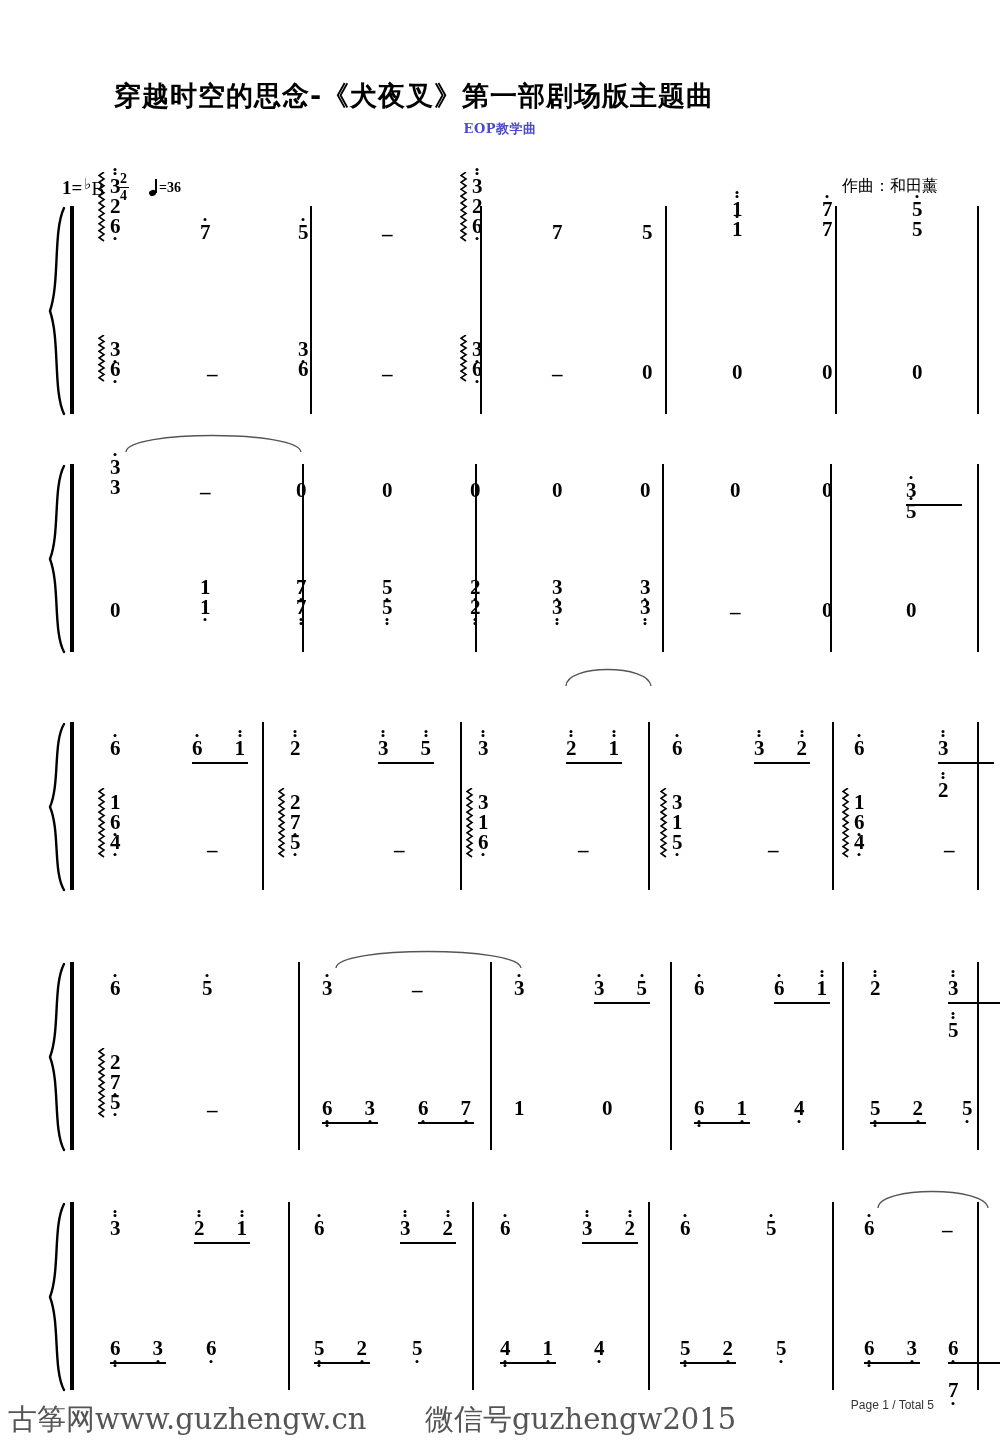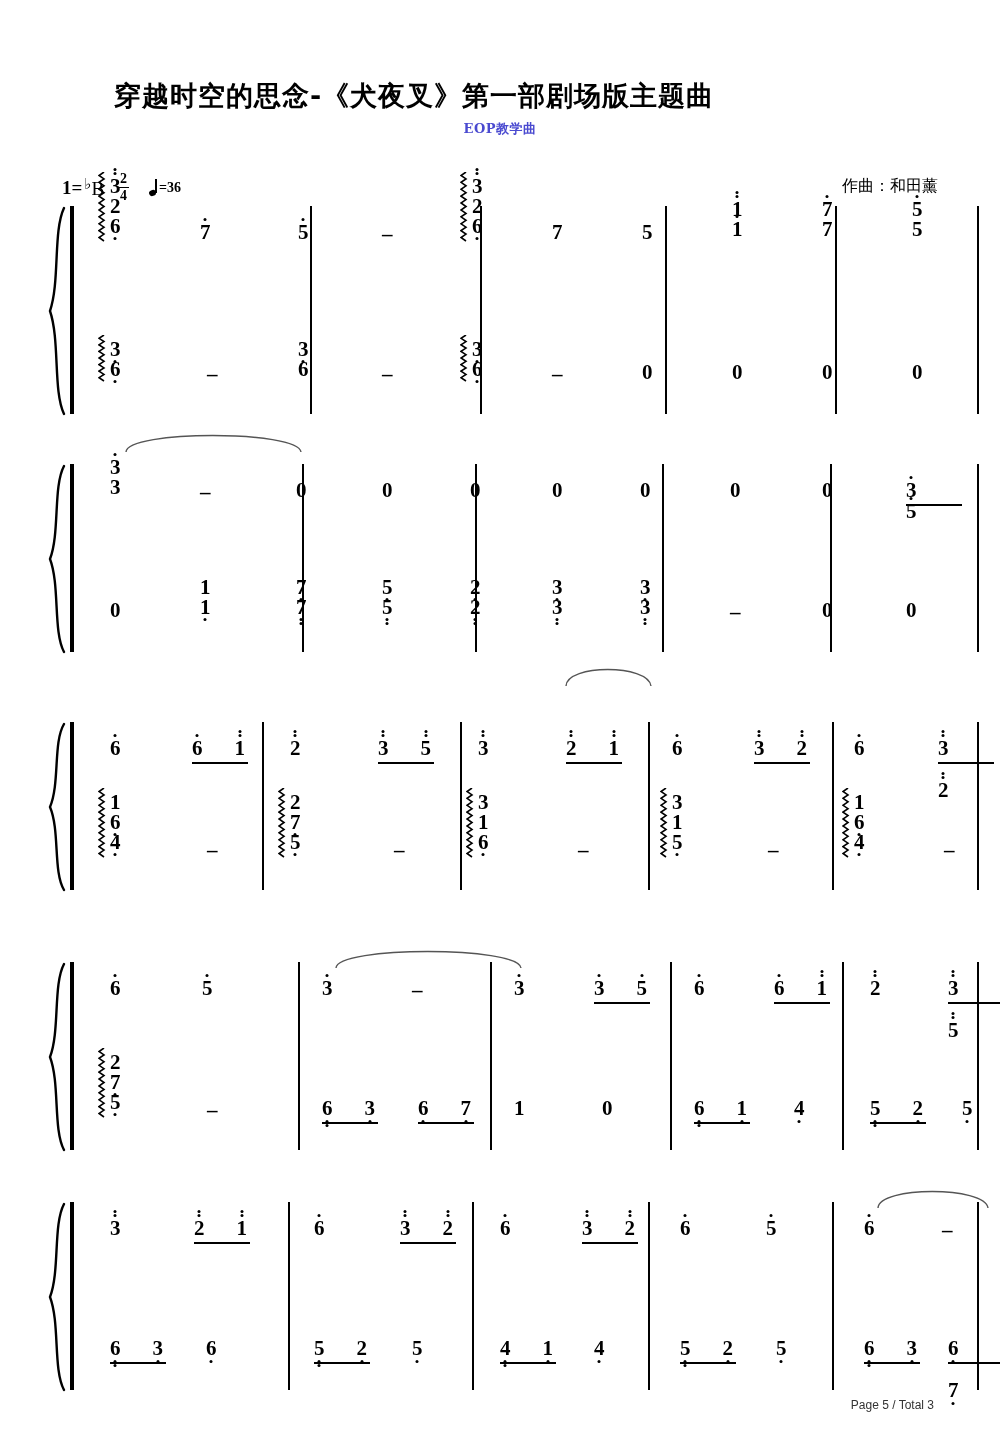--- a/index.html
+++ b/index.html
@@ -673,14 +673,16 @@
       <div class="beam" style="left: 902px; top: 144px; width: 56px;"></div>
       <div class="tie" style="left: 830px; top: -34px;">
         <svg width="115" height="26">
           <path d="M2 24 C 3 2, 109 2, 112 24" stroke="#555" stroke-width="1.4" fill="none"></path>
         </svg>
       </div>
     </div>
   </div>
 
 <div id="footer">
-  <span class="pageno">Page 5 / Total 3</span>
+  <span class="site">古筝网www.guzhengw.cn</span>
+  <span class="wechat">微信号guzhengw2015</span>
+  <span class="pageno">Page 1 / Total 5</span>
 </div>
 
 </body></html>

